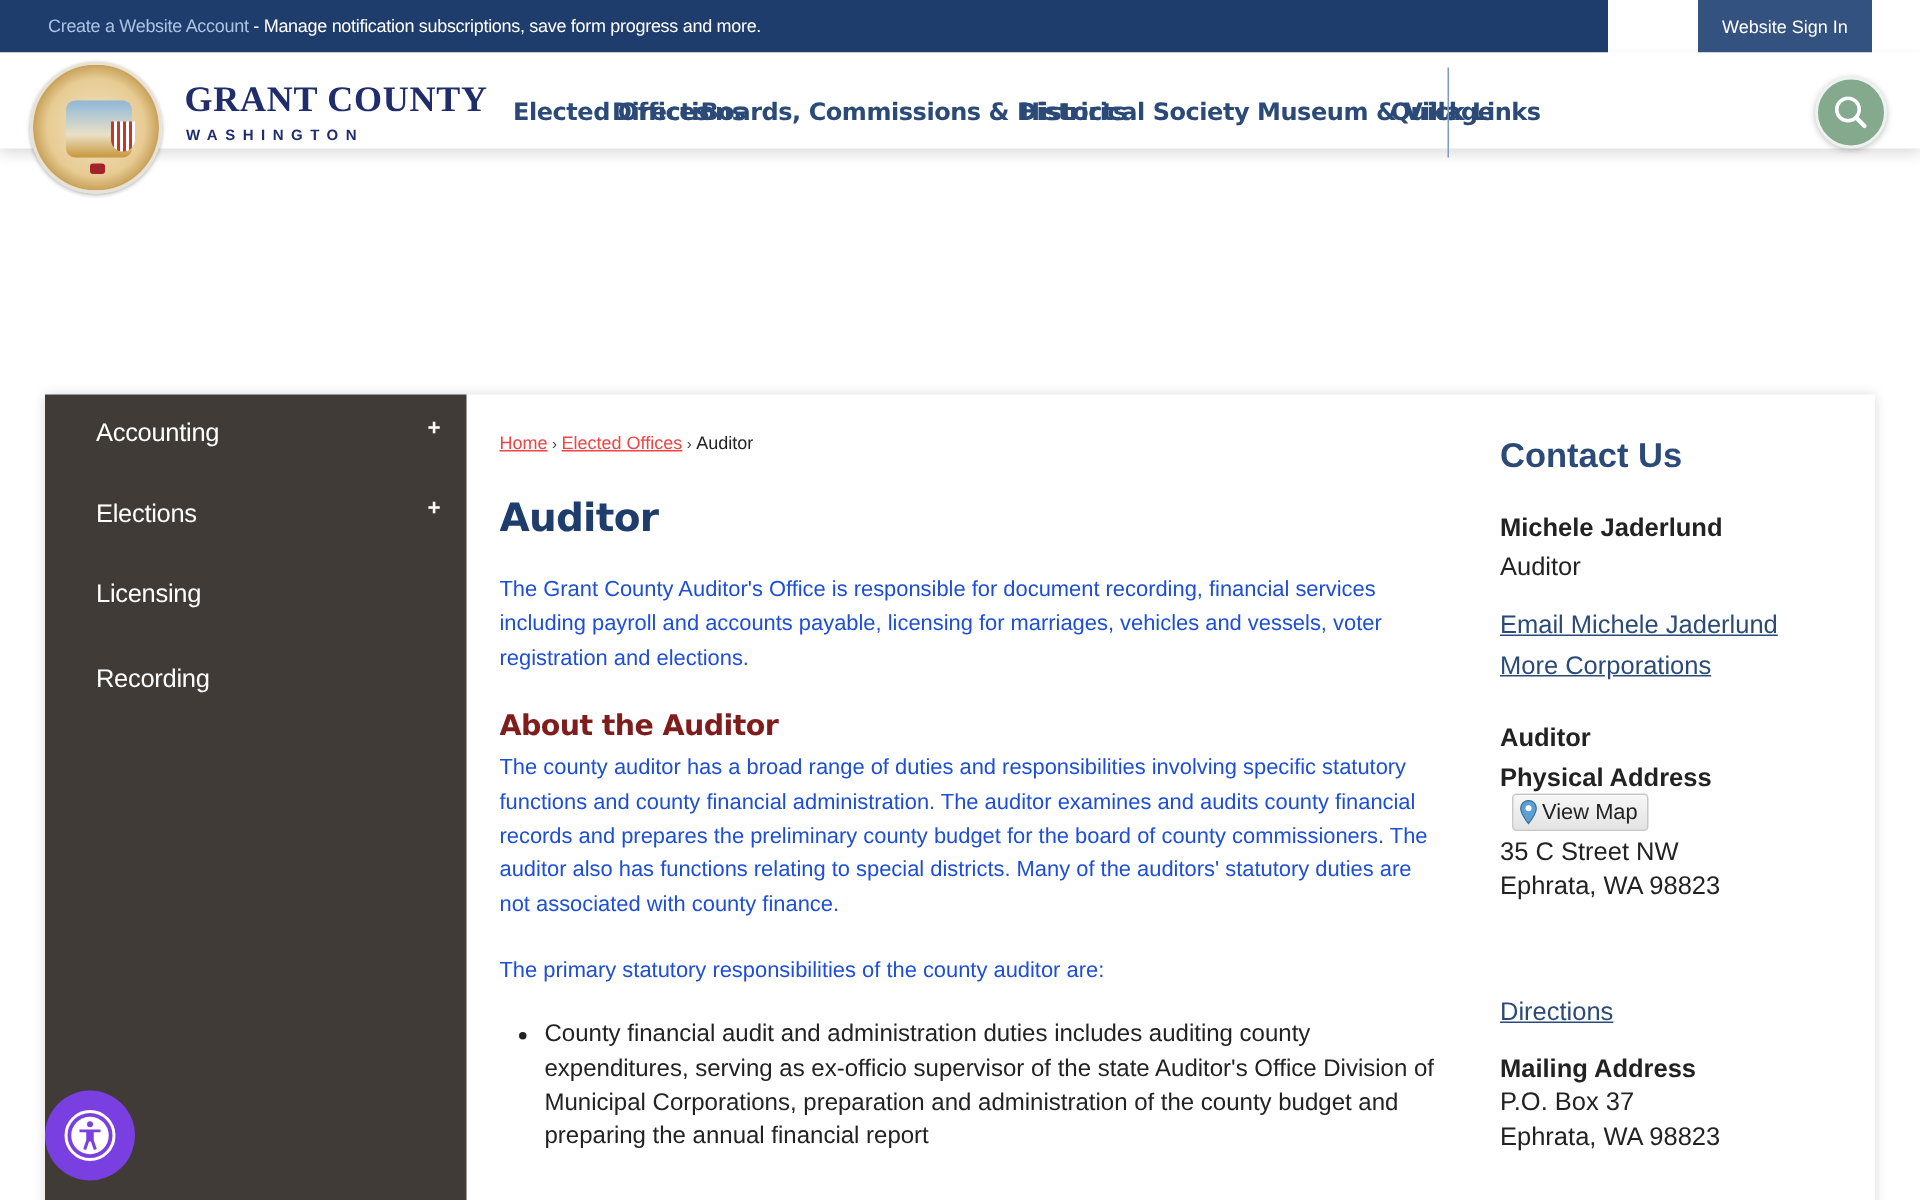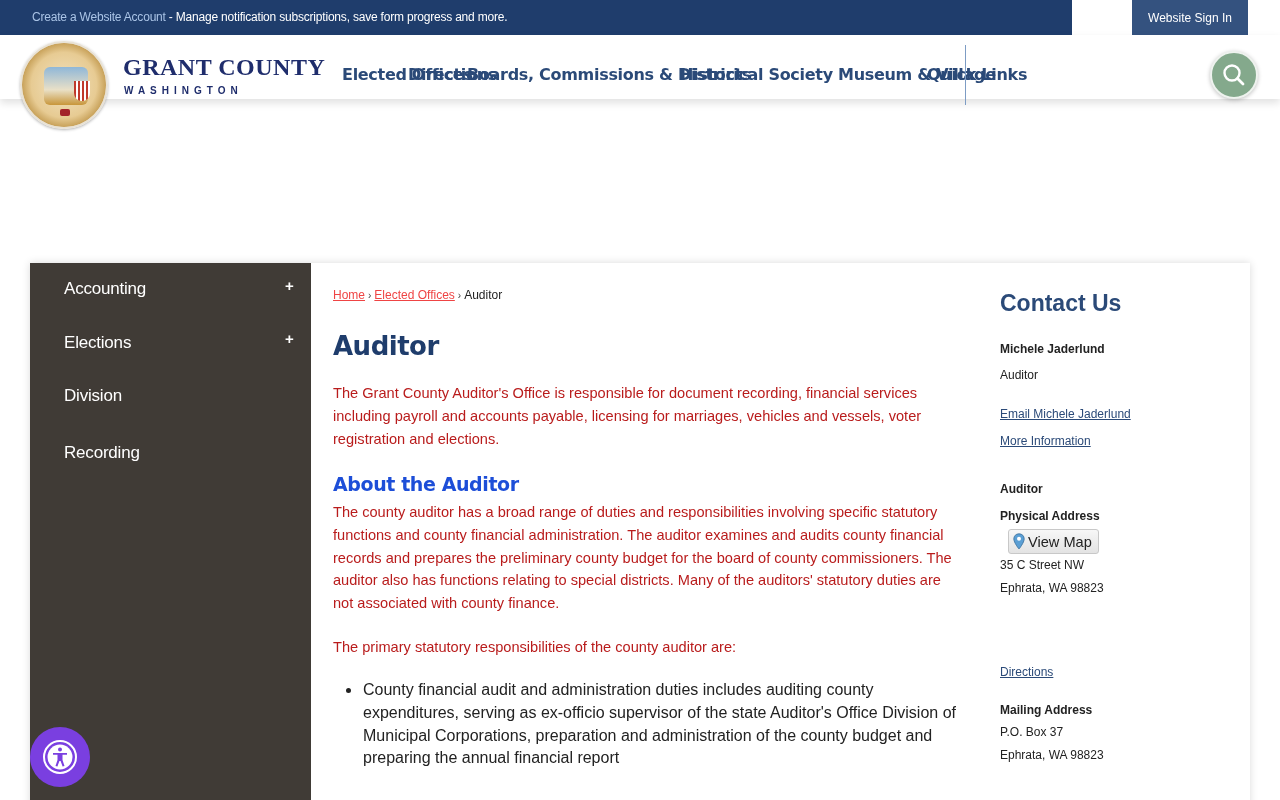--- a/index.html
+++ b/index.html
@@ -31,29 +31,29 @@
     .content-wrap { position: absolute; left: 30px; top: 263px; width: 1220px; height: 560px; background: #fff; box-shadow: 0 0 8px rgba(0,0,0,0.15); }
     .sidebar { position: absolute; left: 0; top: 0; width: 281px; height: 560px; background: #403b36; }
     .side-item { position: absolute; left: 34px; font-size: 17px; color: #fff; letter-spacing: -0.2px; }
     .side-plus { position: absolute; left: 255px; font-size: 15px; color: #fff; font-weight: bold; }
 
     .main { position: absolute; left: 303px; top: 0; width: 630px; }
     .breadcrumb { position: absolute; left: 0; top: 25px; font-size: 12px; color: #222; white-space: nowrap; }
     .breadcrumb a { color: #ef4444; text-decoration: underline; }
     .breadcrumb .sep { color: #444; margin: 0 3px; font-size: 10px; }
     .page-title { position: absolute; left: 0; top: 68px; font-family: "DejaVu Sans", sans-serif; font-weight: bold; font-size: 26px; color: #1f3d6c; letter-spacing: -0.5px; }
-    .para { position: absolute; left: 0; width: 625px; font-size: 14.6px; line-height: 22.8px; color: #b91c1c; }
-    .sub-heading { position: absolute; left: 0; top: 210px; font-family: "DejaVu Sans", sans-serif; font-weight: bold; font-size: 19px; color: #1d4ed8; letter-spacing: -0.4px; }
+    .para { position: absolute; left: 0; width: 625px; font-size: 14.6px; line-height: 22.8px; color: #1d4ed8; }
+    .sub-heading { position: absolute; left: 0; top: 210px; font-family: "DejaVu Sans", sans-serif; font-weight: bold; font-size: 19px; color: #7f1d1d; letter-spacing: -0.4px; }
     .bullets { position: absolute; left: 0; top: 416px; width: 625px; list-style: none; }
     .bullets li { position: relative; padding-left: 30px; font-size: 16px; line-height: 22.8px; color: #222; margin-bottom: 5px; }
     .bullets li::before { content: ""; position: absolute; left: 13px; top: 9px; width: 5px; height: 5px; border-radius: 50%; background: #222; }
 
     .contact { position: absolute; left: 970px; top: 0; width: 240px; }
     .contact-title { position: absolute; left: 0; top: 27px; font-size: 23px; font-weight: bold; color: #2b4a78; white-space: nowrap; }
-    .c-line { position: absolute; left: 0; font-size: 12px; color: #222; white-space: nowrap; }
+    .c-line { position: absolute; left: 0; font-size: 17px; color: #222; white-space: nowrap; }
     .c-bold { font-weight: bold; }
     .c-link { color: #2b4a78; text-decoration: underline; margin-top: 12px; }
     .map-btn { position: absolute; left: 8px; top: 266px; height: 25px; padding: 0 6px 0 4px; border: 1px solid #c8c8c8; border-radius: 3px; background: linear-gradient(#f7f7f7, #e3e3e3); font-size: 14.6px; color: #222; display: flex; align-items: center; gap: 3px; }
 
     .a11y-btn { position: absolute; left: 30px; top: 727px; width: 60px; height: 60px; border-radius: 50%; background: #7a3fe0; display: flex; align-items: center; justify-content: center; z-index: 5; }
   </style>
 </head>
 <body>
 
 <div class="topbar">
@@ -87,21 +87,21 @@
     </svg>
   </div>
 </div>
 
 <div class="content-wrap">
   <div class="sidebar">
     <div class="side-item" style="top:16px">Accounting</div>
     <div class="side-plus" style="top:14px">+</div>
     <div class="side-item" style="top:70px">Elections</div>
     <div class="side-plus" style="top:67px">+</div>
-    <div class="side-item" style="top:123px">Division</div>
+    <div class="side-item" style="top:123px">Licensing</div>
     <div class="side-item" style="top:180px">Recording</div>
   </div>
 
   <div class="main">
     <div class="breadcrumb">
       <a href="#">Home</a><span class="sep">›</span><a href="#">Elected Offices</a><span class="sep">›</span><span>Auditor</span>
     </div>
     <h1 class="page-title">Auditor</h1>
     <p class="para" style="top:119px">The Grant County Auditor's Office is responsible for document recording, financial services including payroll and accounts payable, licensing for marriages, vehicles and vessels, voter registration and elections.</p>
     <h2 class="sub-heading">About the Auditor</h2>
@@ -110,21 +110,21 @@
     <ul class="bullets">
       <li>County financial audit and administration duties includes auditing county expenditures, serving as ex-officio supervisor of the state Auditor's Office Division of Municipal Corporations, preparation and administration of the county budget and preparing the annual financial report</li>
     </ul>
   </div>
 
   <div class="contact">
     <div class="contact-title">Contact Us</div>
     <div class="c-line c-bold" style="top:79px">Michele Jaderlund</div>
     <div class="c-line" style="top:105px">Auditor</div>
     <a href="#" class="c-line c-link" style="top:132px">Email Michele Jaderlund</a>
-    <a href="#" class="c-line c-link" style="top:159px">More Information</a>
+    <a href="#" class="c-line c-link" style="top:159px">More Corporations</a>
     <div class="c-line c-bold" style="top:219px">Auditor</div>
     <div class="c-line c-bold" style="top:246px">Physical Address</div>
     <div class="map-btn">
       <svg width="12" height="17" viewBox="0 0 12 17">
         <path d="M6 0.8 C2.9 0.8 0.8 3 0.8 5.9 C0.8 9.6 6 16 6 16 C6 16 11.2 9.6 11.2 5.9 C11.2 3 9.1 0.8 6 0.8 Z" fill="#5b9fd4" stroke="#3a6f9c" stroke-width="0.8"></path>
         <circle cx="6" cy="5.8" r="2" fill="#fff"></circle>
       </svg>
       <span>View Map</span>
     </div>
     <div class="c-line" style="top:295px">35 C Street NW</div>

